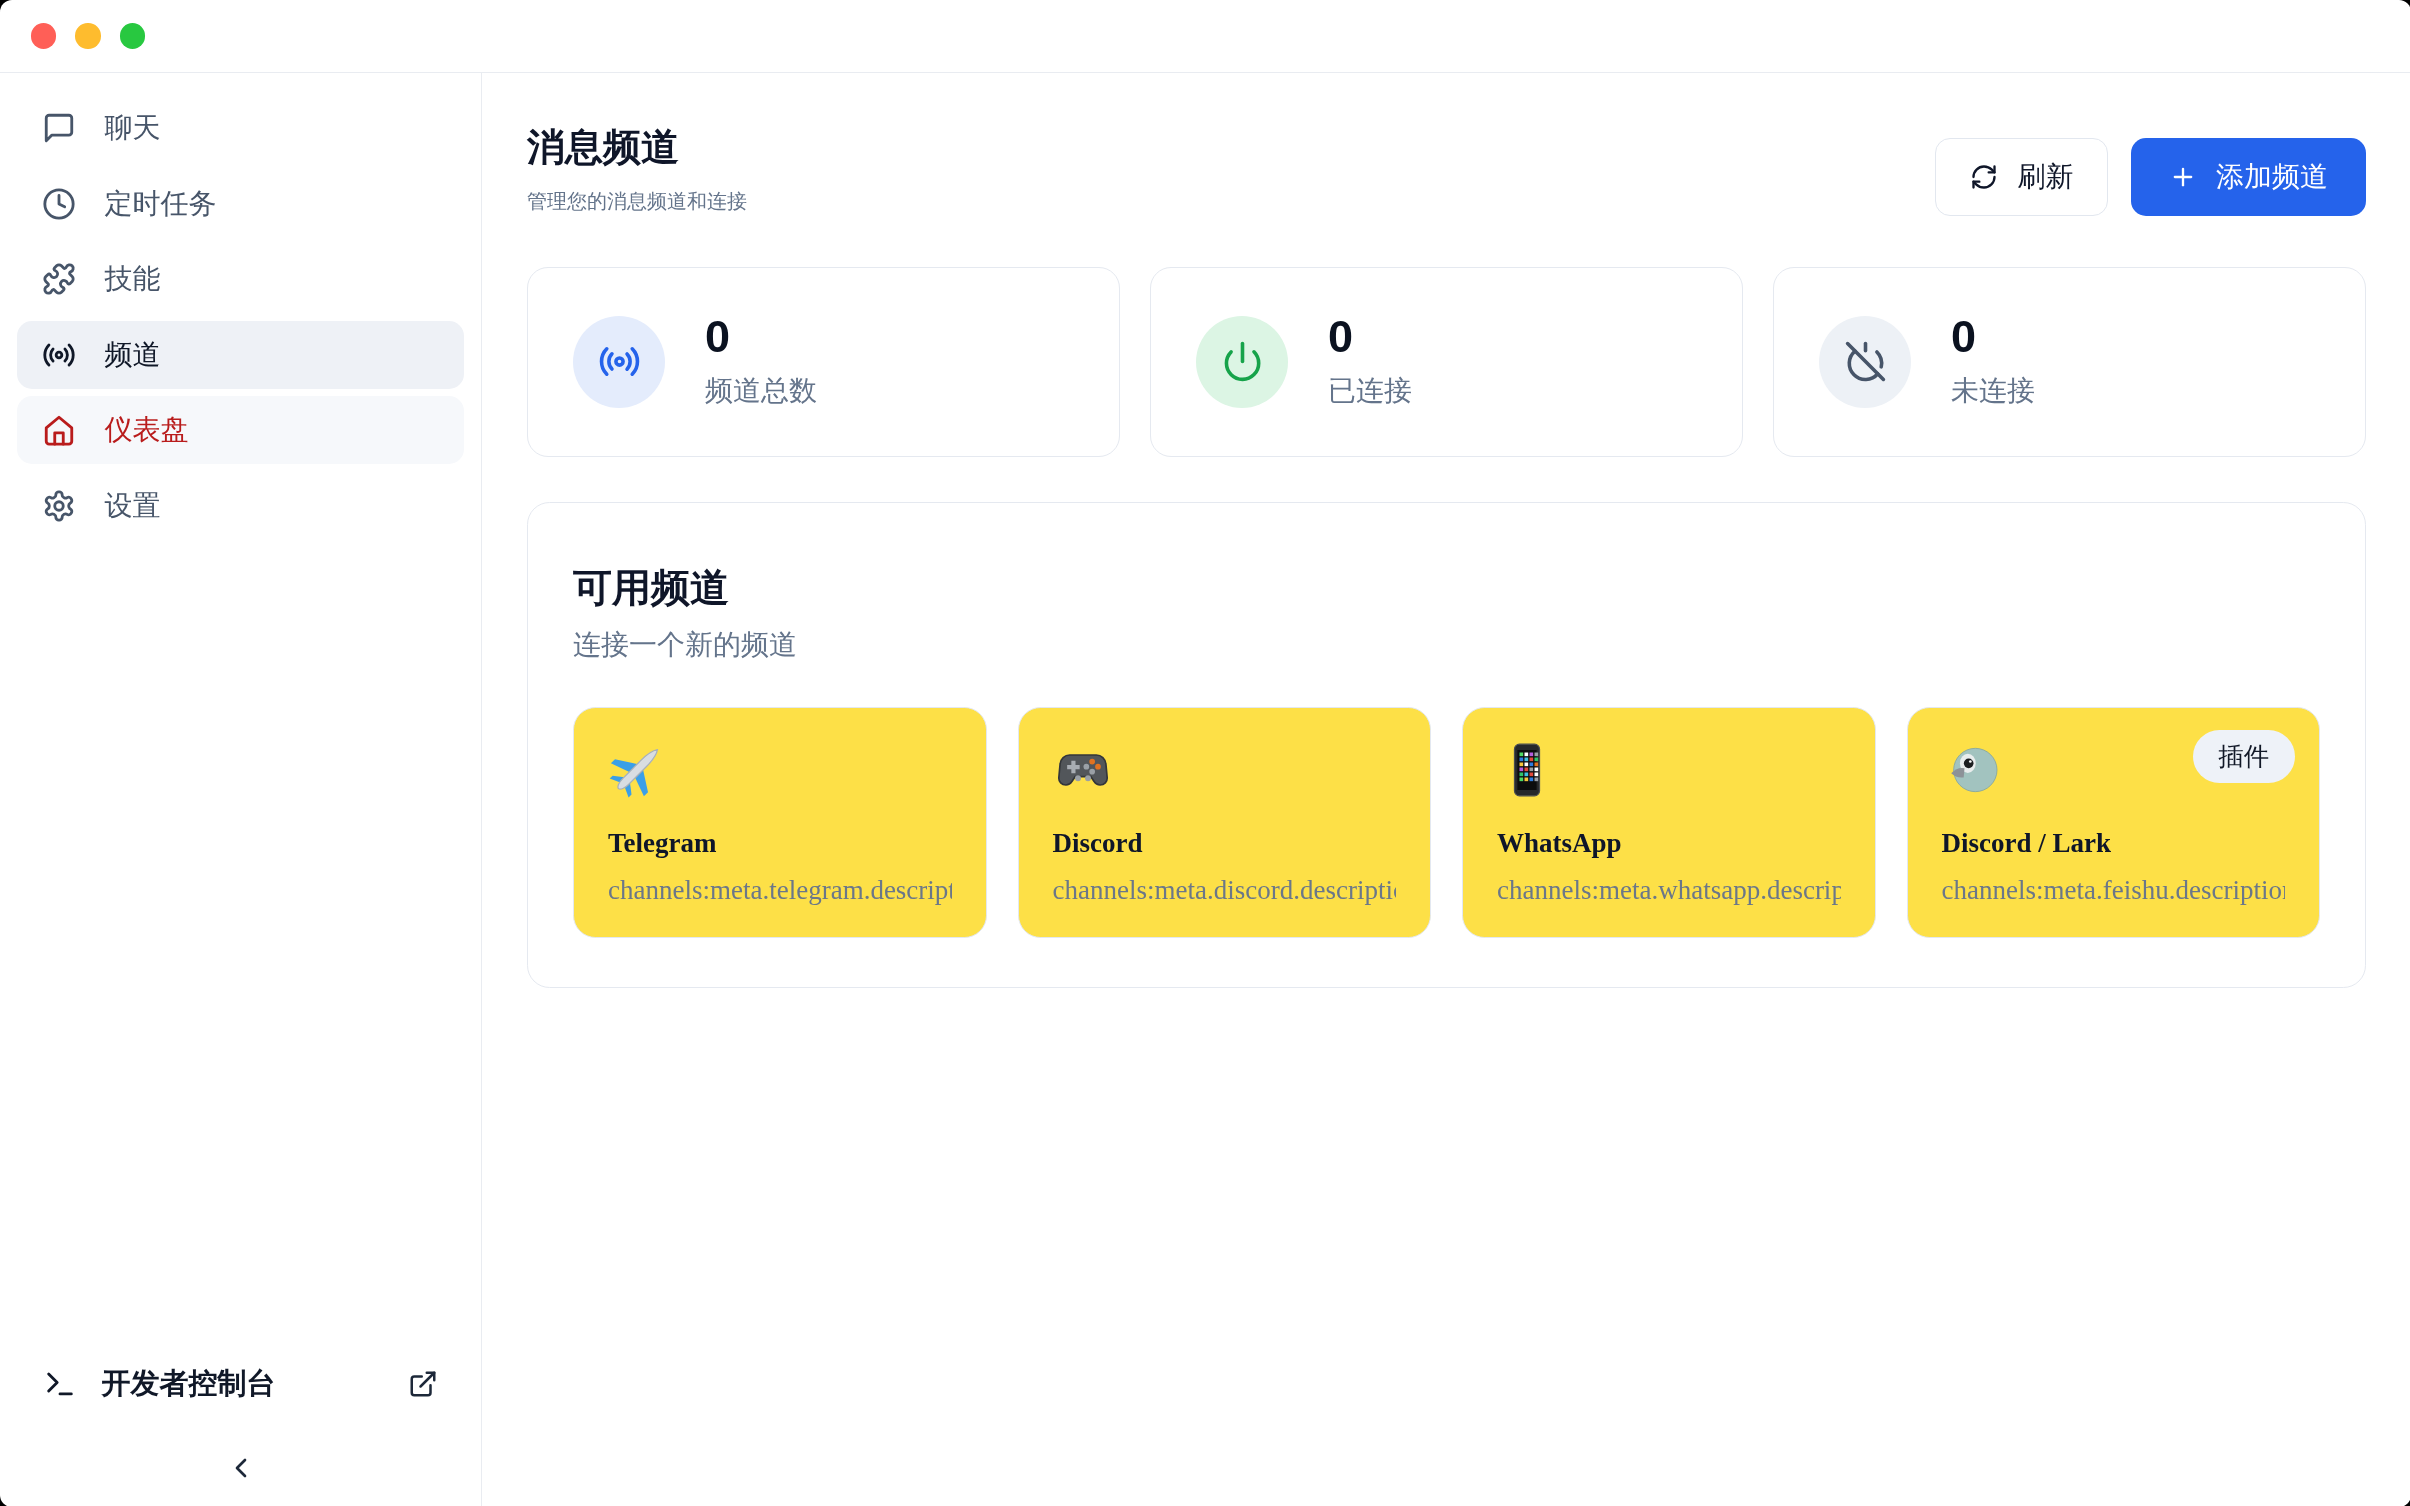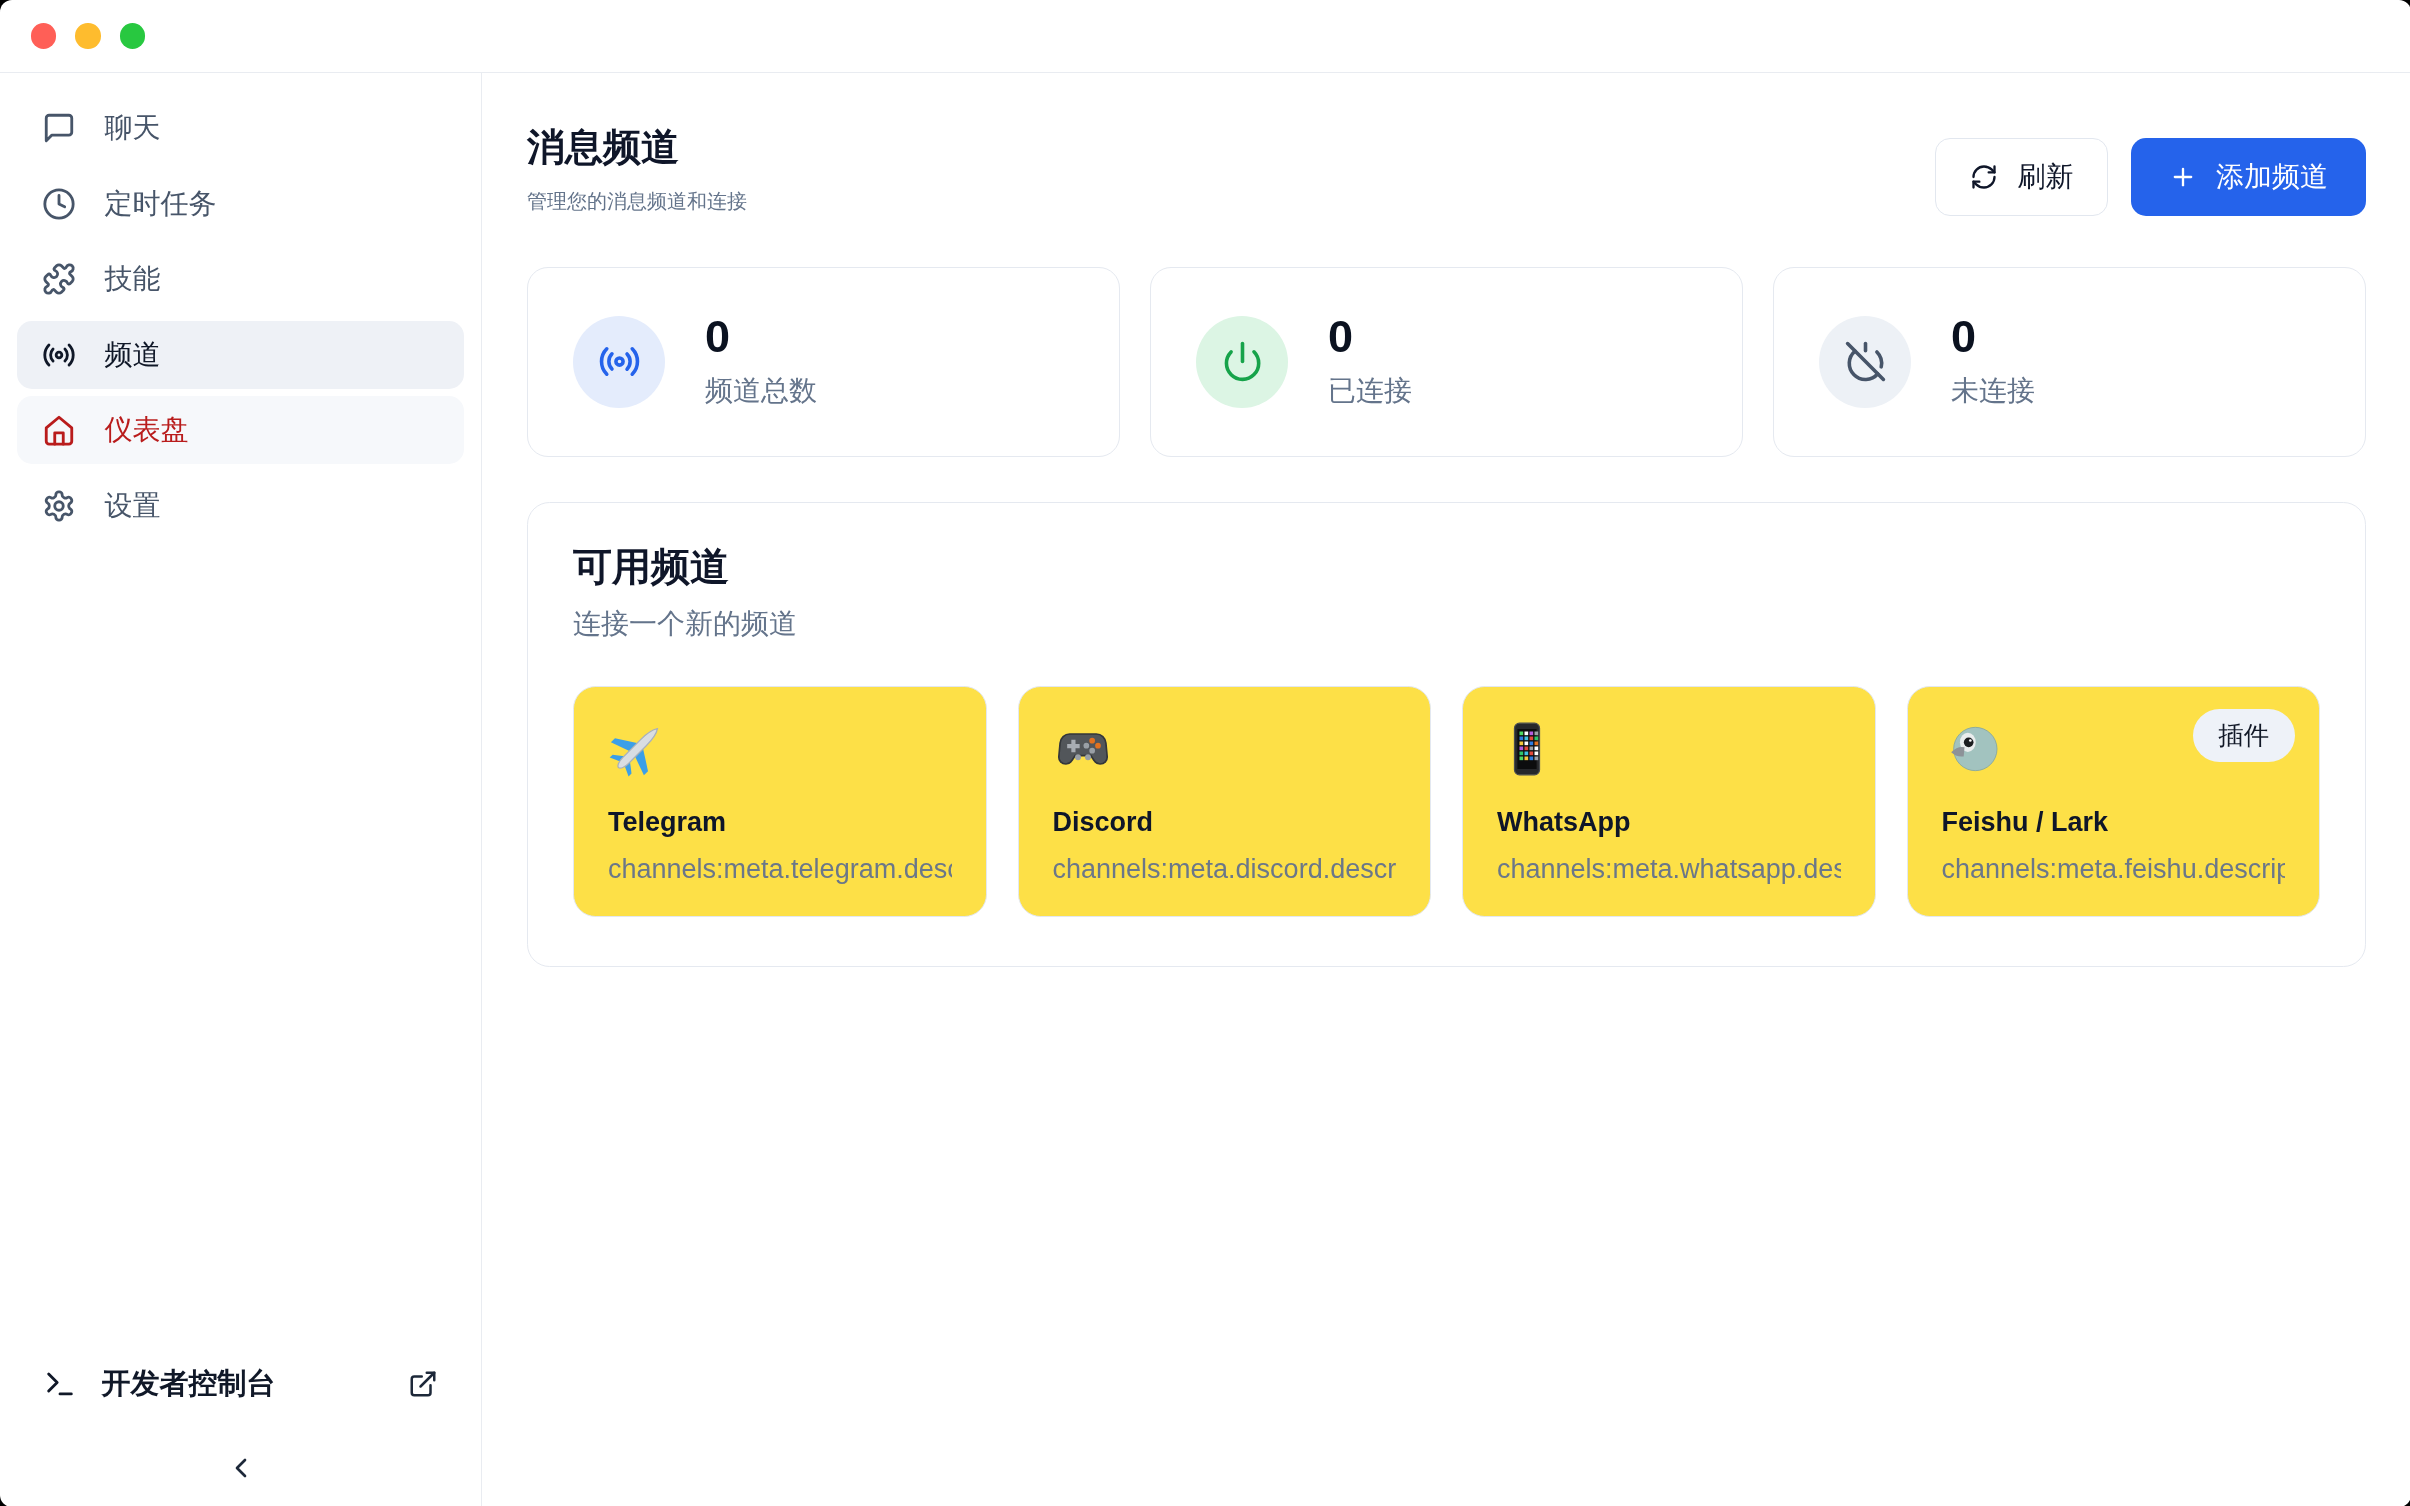--- a/index.html
+++ b/index.html
@@ -96,22 +96,23 @@
   .ic-blue  { background:#e4ecfc; color:#2563eb; }
   .ic-green { background:#dcf5e4; color:#16a34a; }
   .ic-gray  { background:#edf1f6; color:#475569; }
   .stat-value { font-size:45px; font-weight:700; color:#0b1220; line-height:1; }
   .stat-label { margin-top:13px; font-size:28px; color:#64748b; }
 
   
   .available {
     margin-top:45px;
     border:1.9px solid #e5e9f0; border-radius:22.6px;
-    padding:37px 45px 49px;
+    padding:58px 45px 49px;
     background:#fff;
+    font-family:Liberation Serif, serif;
   }
   .section-title { margin:0; font-size:39px; font-weight:700; color:#0f1629; }
   .section-subtitle { margin-top:11.3px; font-size:28px; color:#64748b; }
   .channels { display:flex; gap:31px; margin-top:43px; }
   .channel-card {
     position:relative; flex:1; height:231px;
     border:1.9px solid #e3e8f0; border-radius:22.6px;
     padding:30px 34px; background:#fde047;
     overflow:hidden; cursor:pointer;
   }
@@ -367,21 +368,21 @@
             <span class="plugin-badge">插件</span>
             <div class="channel-emoji">
               <svg viewBox="0 0 72 72">
                 <circle cx="40" cy="36" r="26" fill="#a2c3bf" stroke="#82a5a1" stroke-width="1"></circle>
                 <ellipse cx="31" cy="28" rx="9.5" ry="11.5" fill="#e9eded"></ellipse>
                 <circle cx="32" cy="28" r="5.8" fill="#1c1e20"></circle>
                 <circle cx="34" cy="25.8" r="1.6" fill="#ffffff"></circle>
                 <path d="M11 40 Q19 32 27 34 L26 45 Q17 46 11 40 Z" fill="#8d9298"></path>
               </svg>
             </div>
-            <div class="channel-name">Feishu / Lark</div>
+            <div class="channel-name">Discord / Lark</div>
             <div class="channel-desc">channels:meta.feishu.description</div>
           </div>
 
         </div>
       </section>
 
     </main>
   </div>
 </div>
 

